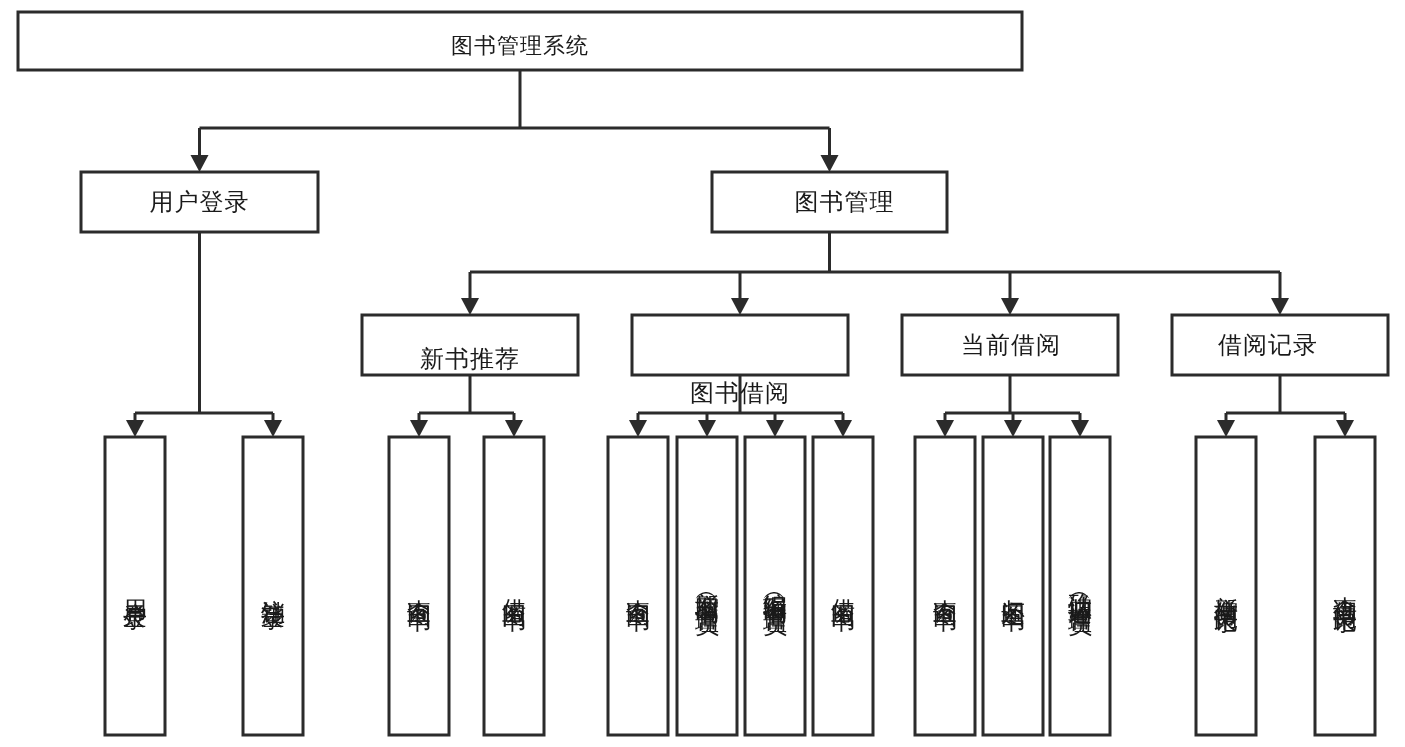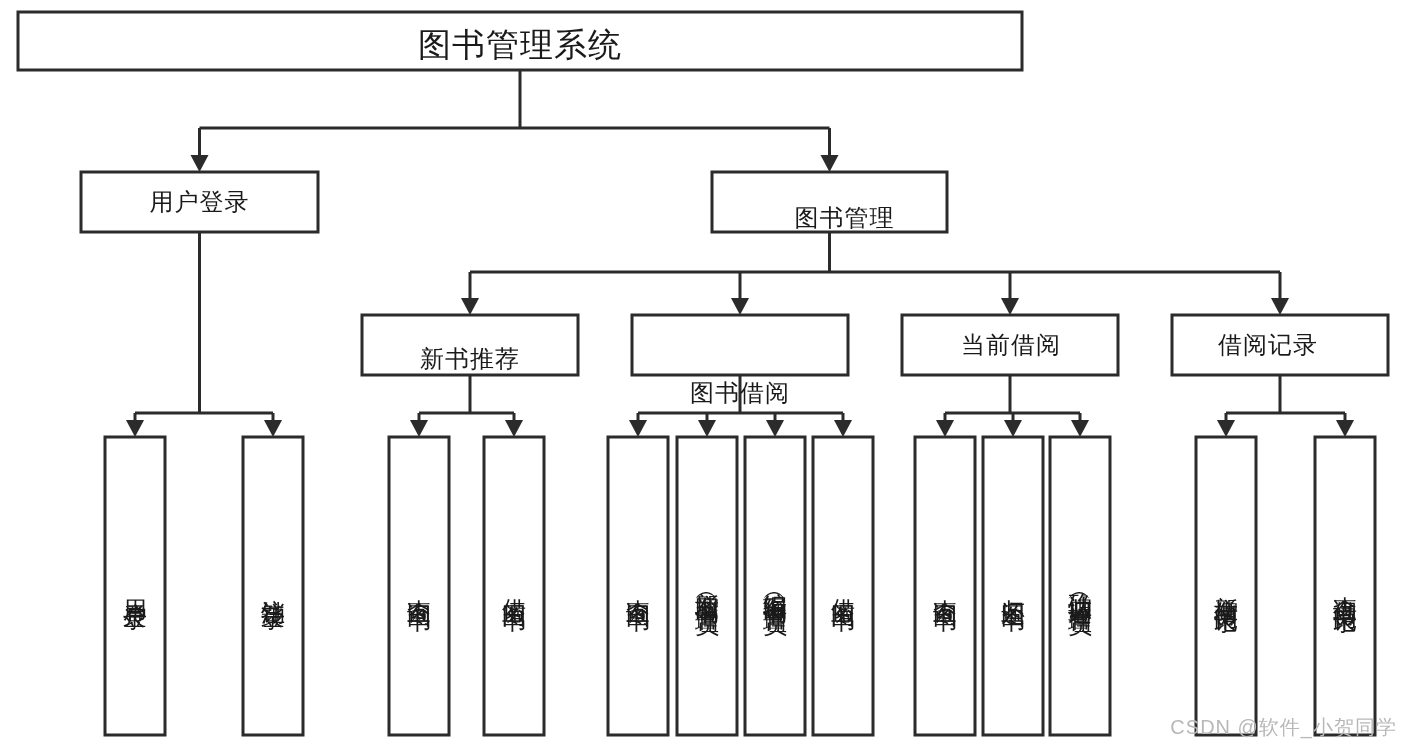--- a/index.html
+++ b/index.html
@@ -68,21 +68,21 @@
     pointer-events: none;
   }
   .hlabel-text {
     font-family: "Liberation Sans", "DejaVu Sans", sans-serif;
     font-size: 24px;
     color: #1a1a1a;
     white-space: nowrap;
     letter-spacing: 1px;
   }
   .title-text {
-    font-size: 33px;
+    font-size: 22px;
     margin-top: 9px;
   }
   #watermark {
     position: absolute;
     right: 8px;
     bottom: 6px;
     font-family: "Liberation Sans", "DejaVu Sans", sans-serif;
     font-size: 20px;
     color: #b8b8b8;
     letter-spacing: 1px;
@@ -182,21 +182,21 @@
 
   </svg>
 
   <div id="labels-layer">
       <div class="hlabel-wrap" style="left: 18px; top: 12px; width: 1004px; height: 58px;">
         <span class="hlabel-text title-text">图书管理系统</span>
       </div>
       <div class="hlabel-wrap" style="left: 81px; top: 172px; width: 237px; height: 60px;">
         <span class="hlabel-text">用户登录</span>
       </div>
-      <div class="hlabel-wrap" style="left: 712px; top: 188px; width: 265px; height: 60px;">
+      <div class="hlabel-wrap" style="left: 712px; top: 172px; width: 265px; height: 60px;">
         <span class="hlabel-text">图书管理</span>
       </div>
       <div class="hlabel-wrap" style="left: 362px; top: 315px; width: 216px; height: 60px; align-items: flex-end;">
         <span class="hlabel-text">新书推荐</span>
       </div>
       <div class="hlabel-wrap" style="left: 632px; top: 315px; width: 216px; height: 60px; margin-top: 48px;">
         <span class="hlabel-text">图书借阅</span>
       </div>
       <div class="hlabel-wrap" style="left: 902px; top: 315px; width: 218px; height: 60px;">
         <span class="hlabel-text">当前借阅</span>
@@ -238,15 +238,14 @@
         <span class="vlabel-text">确认归还（管理员）</span>
       </div>
       <div class="vlabel-wrap" style="left: 1196px; top: 437px; width: 60px; height: 298px;">
         <span class="vlabel-text">新增借阅记录</span>
       </div>
       <div class="vlabel-wrap" style="left: 1315px; top: 437px; width: 60px; height: 298px;">
         <span class="vlabel-text">查询借阅记录</span>
       </div>
     </div>
 
-  <div id="watermark">CSDN @软件_小贺同学</div>
 
 </div>
 
 </body></html>

